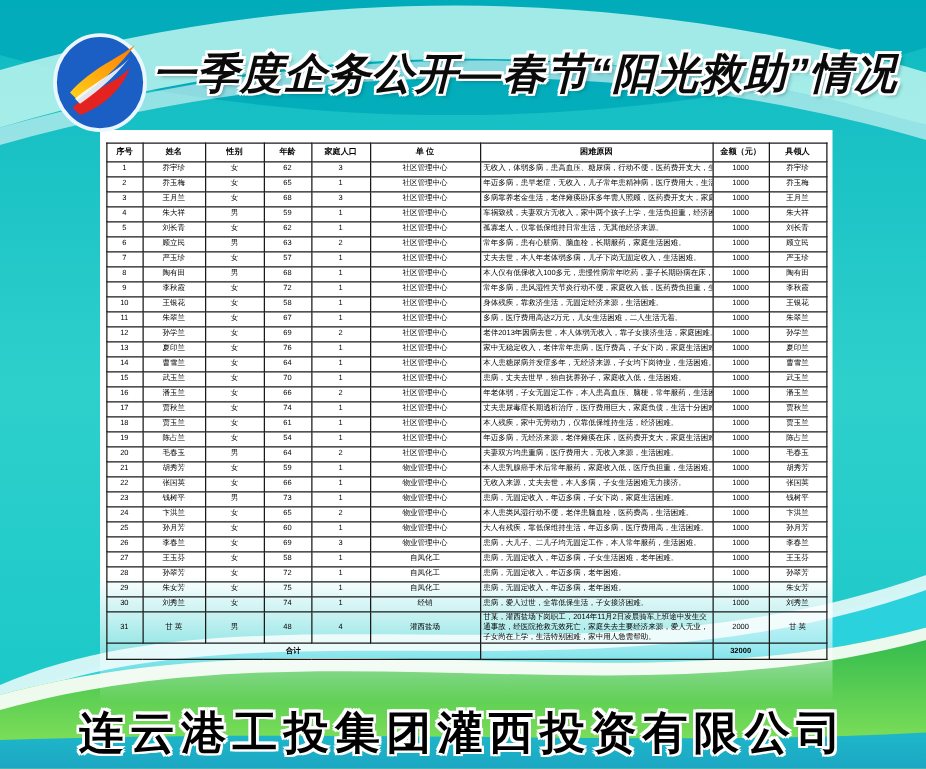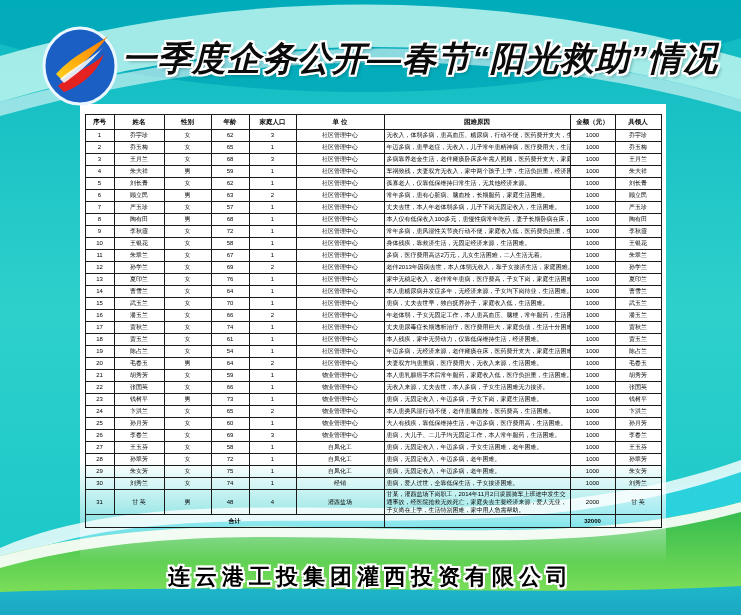--- a/index.html
+++ b/index.html
@@ -35,21 +35,21 @@
     white-space:nowrap;height:11px;
   }
   table.roster th{font-weight:bold;font-size:6.5px;height:14px;}
   table.roster td.reason{text-align:left;}
   table.roster tr.tall td{height:21px;}
   table.roster tr.tall td.reason{white-space:normal;line-height:1.35;}
   table.roster tr.total-row td{height:12px;font-weight:bold;}
   
   .footer-company{
     position:absolute;left:0;top:562px;width:741px;z-index:3;text-align:center;
-    font-size:22px;font-weight:bold;color:#000;letter-spacing:5px;
+    font-size:36px;font-weight:bold;color:#000;letter-spacing:5px;
     text-shadow:-2px -2px 0 #fff,2px -2px 0 #fff,-2px 2px 0 #fff,2px 2px 0 #fff,
                 -2px 0 0 #fff,2px 0 0 #fff,0 -2px 0 #fff,0 2px 0 #fff;
   }
 </style>
 </head>
 <body>
 
 <div class="stage">
 
   <svg class="bg-svg" width="741" height="615" viewBox="0 0 741 615">

